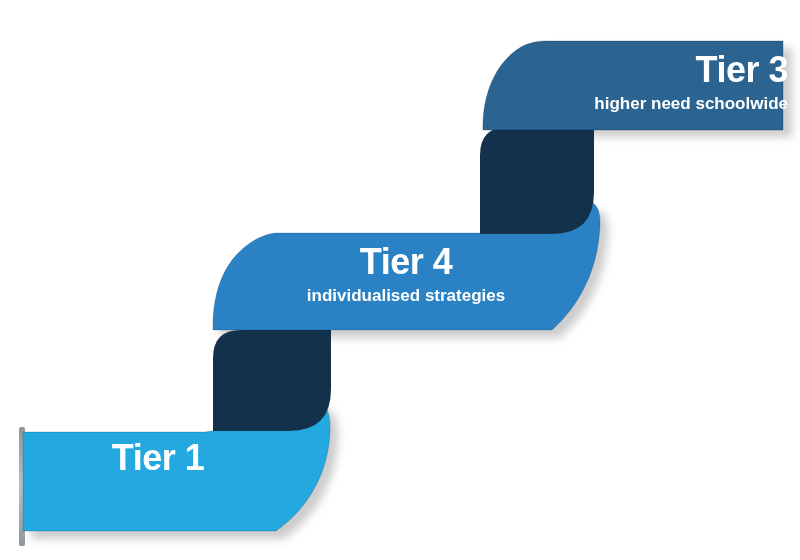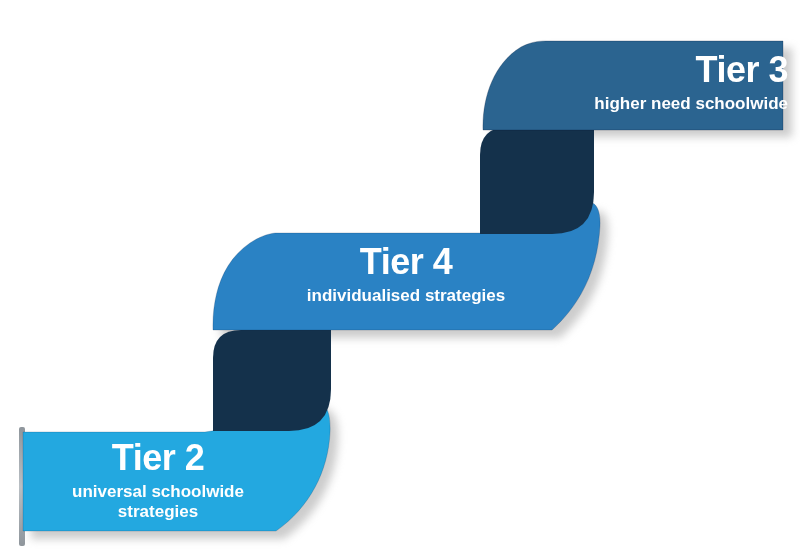--- a/index.html
+++ b/index.html
@@ -65,22 +65,21 @@
     <path d="M 213,431 L 213,358 Q 213,330 241,330 L 331,330 L 331,389 Q 331,431 289,431 Z" fill="#14314B"></path>
 
     <path stroke="rgba(0,30,70,0.2)" stroke-width="1" d="M 213,330 C 212,296 222,262 250,243 C 259,237 267,234 275,233 L 540,233 C 557,229 573,219 583,207 C 592,197 601,205 600,226 C 598,262 586,299 552,330 Z" fill="#2A82C4"></path>
 
     <path d="M 480,234 L 480,155 Q 480,127 508,127 L 594,127 L 594,192 Q 594,234 552,234 Z" fill="#14314B"></path>
 
     <path stroke="rgba(0,20,50,0.25)" stroke-width="1" d="M 483,130 C 482,99 493,64 521,47 C 531,42 538,41 546,41 L 783,41 L 783,130 Z" fill="#2B6490"></path>
   </svg>
 
   <div class="tier-label" id="tier1-label">
-    <h2>Tier 2</h2>
-    <div class="subtitle">universal schoolwide strategies</div>
+    <h2>Tier 1</h2>
   </div>
 
   <div class="tier-label" id="tier2-label">
     <h2>Tier 4</h2>
     <div class="subtitle">individualised strategies</div>
   </div>
 
   <div class="tier-label" id="tier3-label">
     <h2>Tier 3</h2>
     <div class="subtitle">higher need schoolwide</div>

